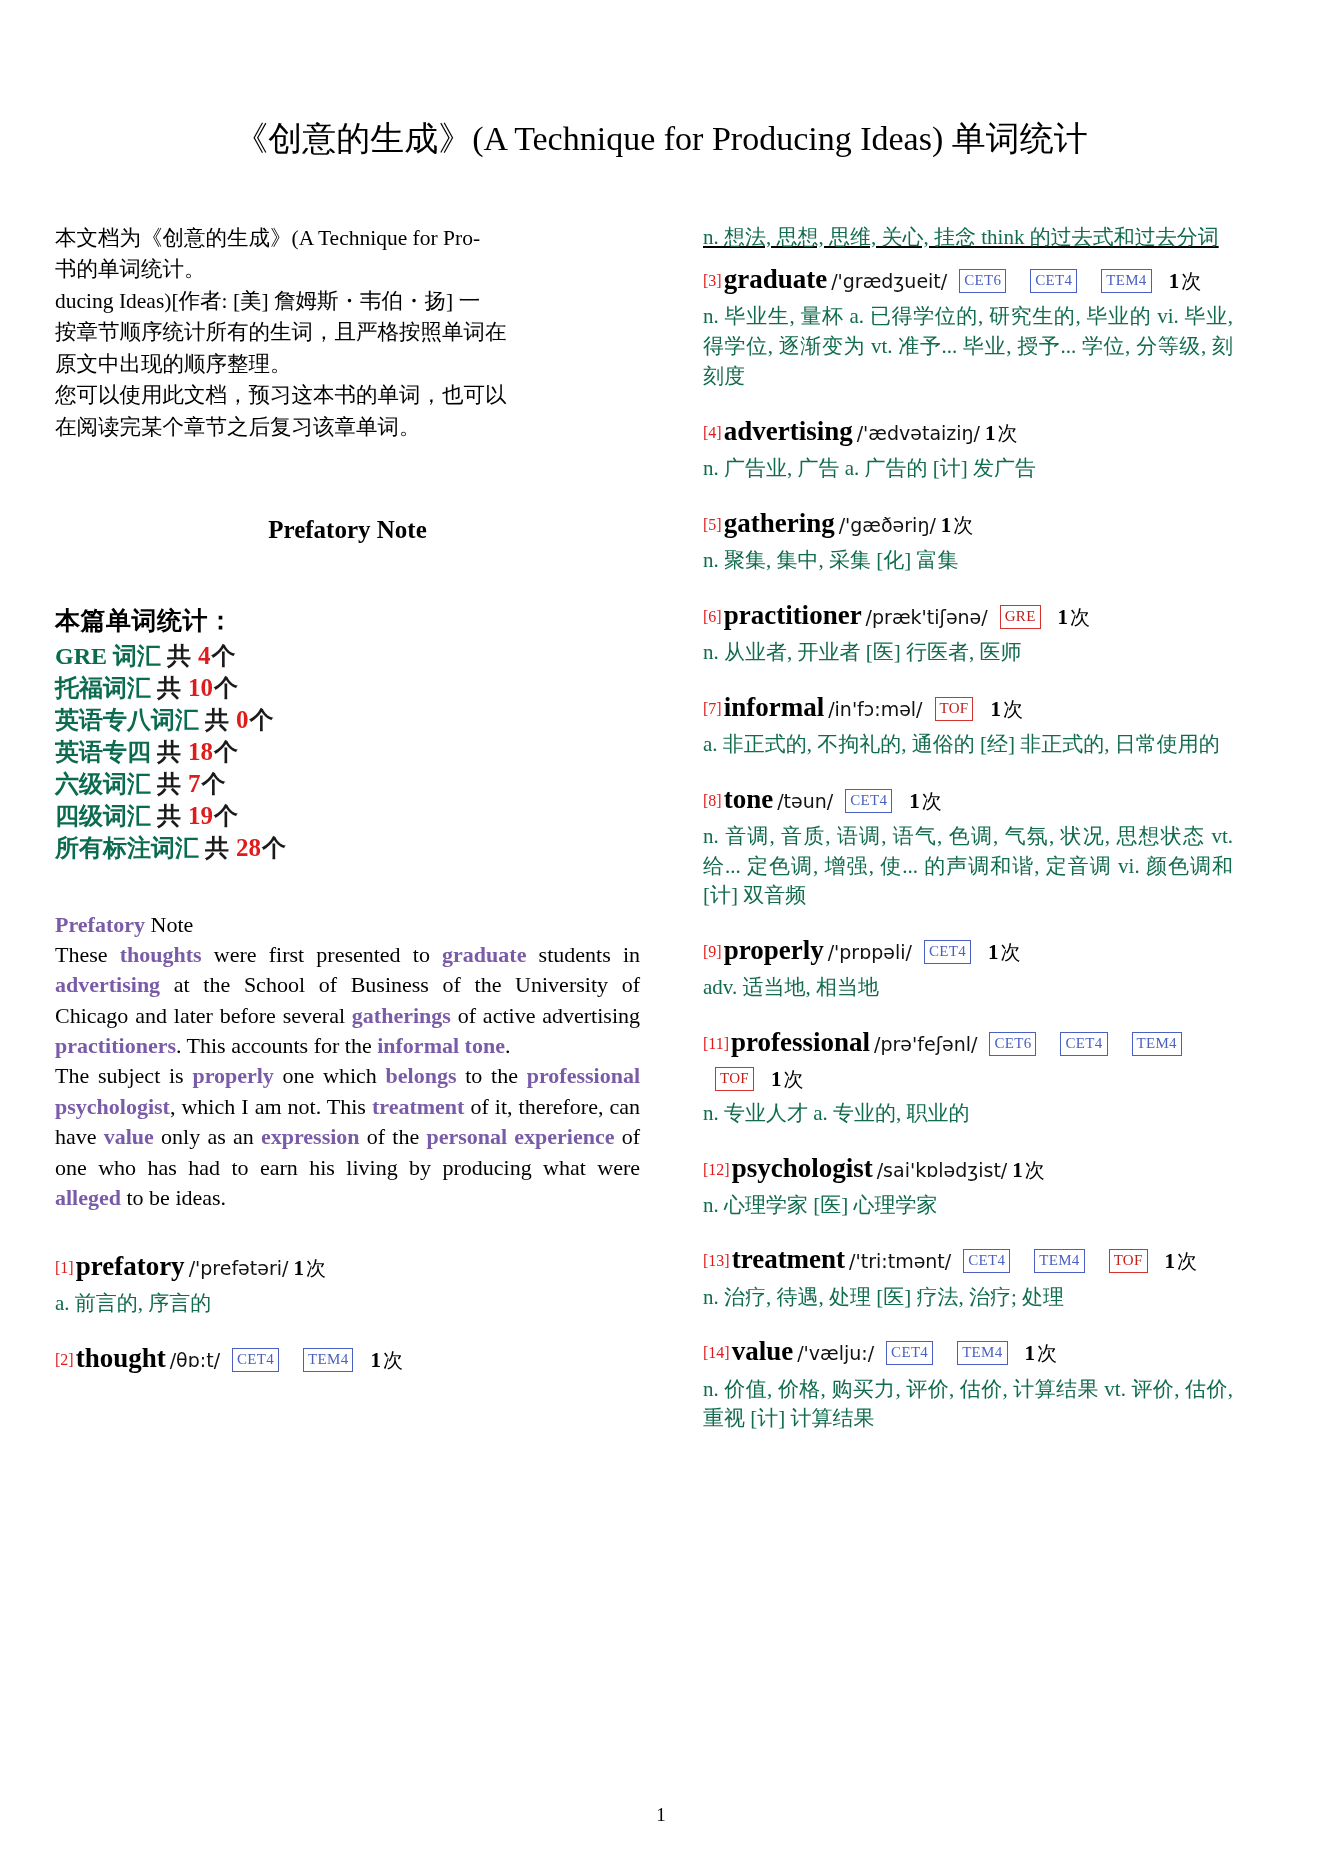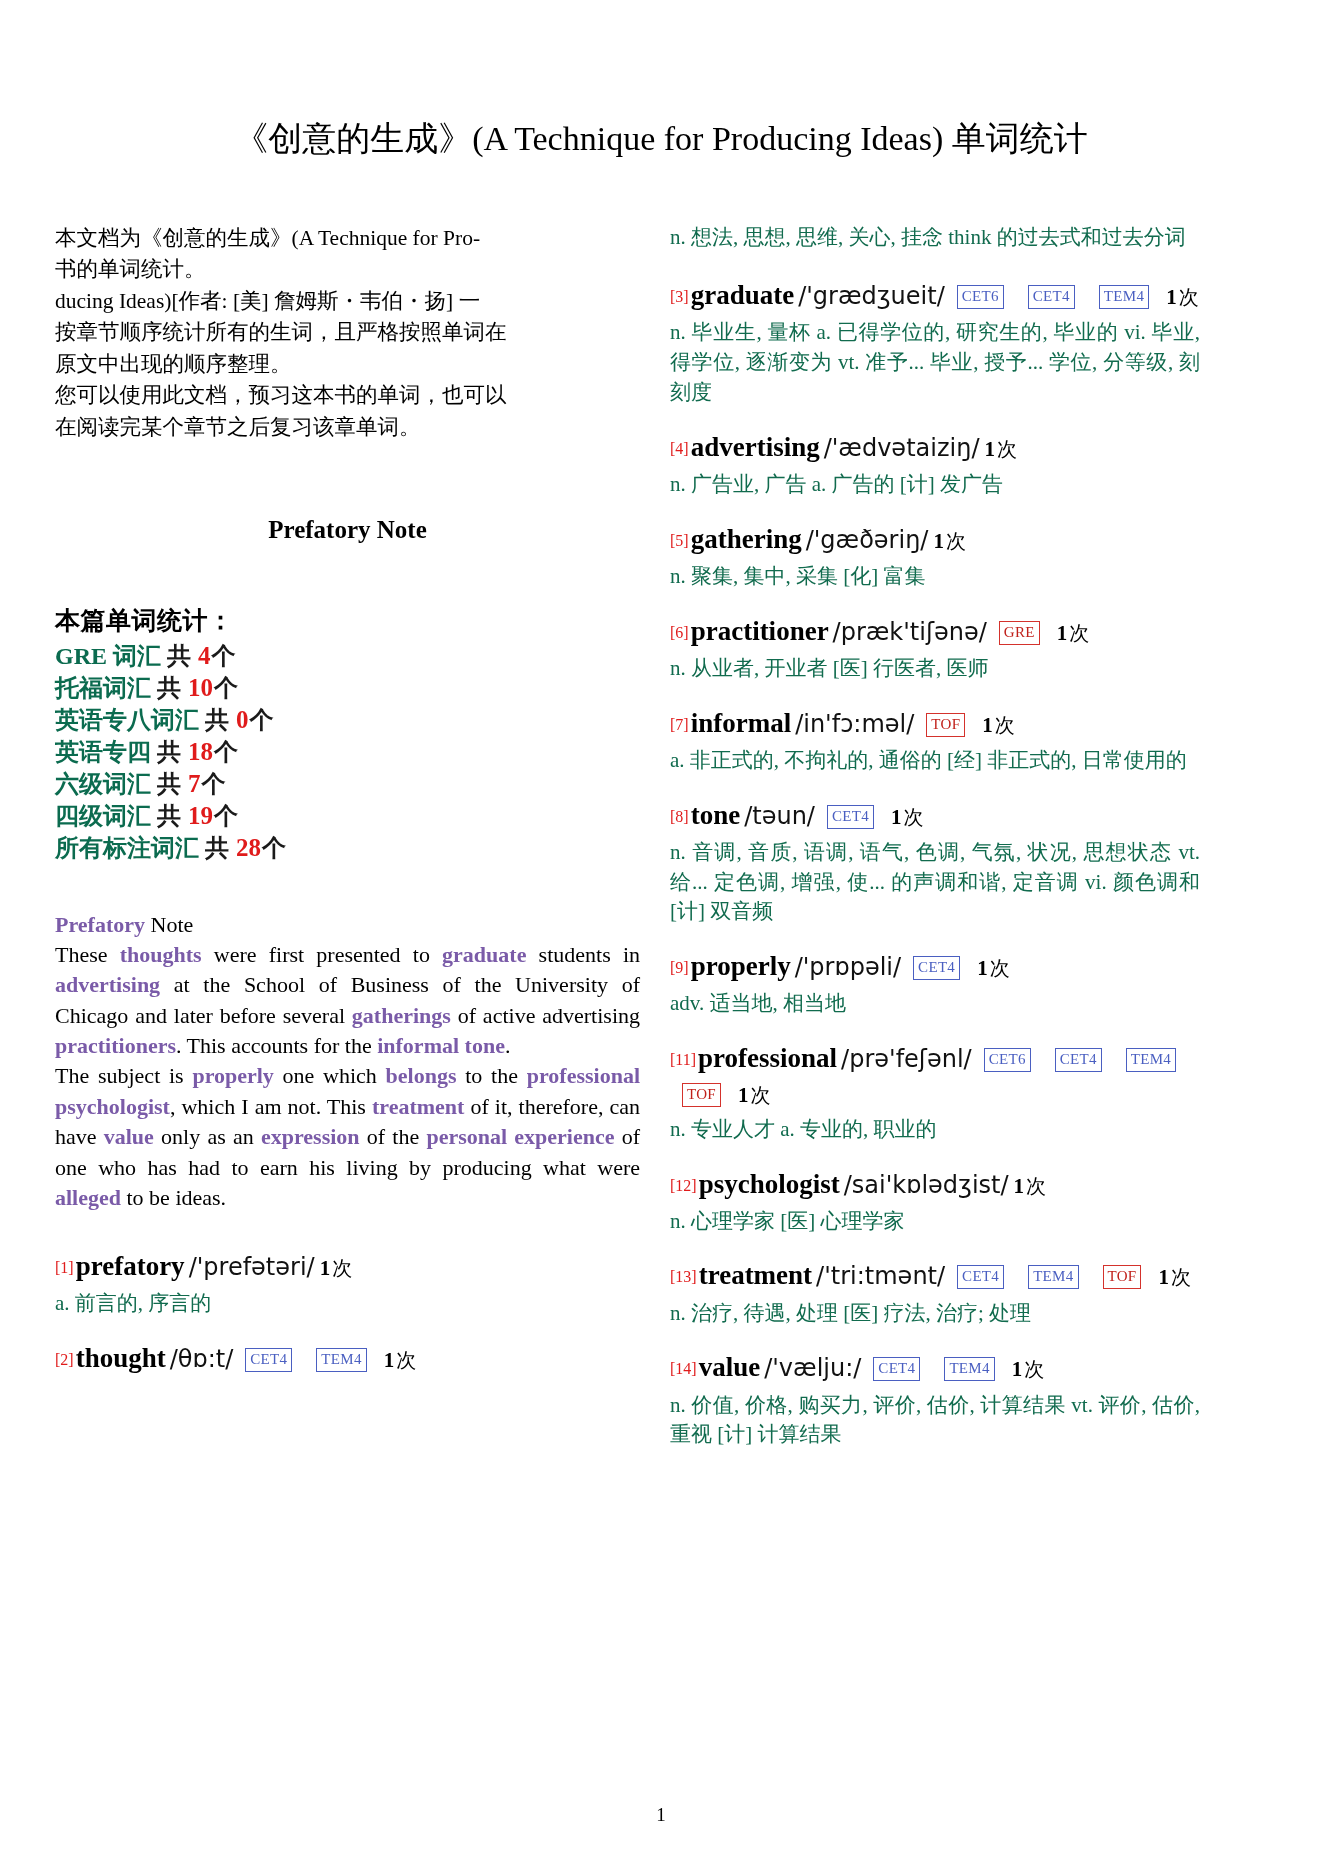--- a/index.html
+++ b/index.html
@@ -34,21 +34,21 @@
     letter-spacing: 0px;
     line-height: 1.25;
   }
 
   
   .columns {
     display: flex;
     padding: 0 65px 0 55px;
     margin-top: 62px;
     box-sizing: border-box;
-    gap: 30px;
+    gap: 63px;
   }
   .col {
     width: 585px;
     flex: 0 0 585px;
   }
   .col-right {
     width: 530px;
     flex: 0 0 530px;
   }
 
@@ -127,21 +127,21 @@
     margin-right: 2px;
   }
   .word {
     font-weight: bold;
     font-size: 27px;
     color: #000000;
     letter-spacing: 0px;
   }
   .ipa {
     font-family: "DejaVu Sans", sans-serif;
-    font-size: 24px;
+    font-size: 19px;
     color: #111111;
     margin-left: 4px;
   }
   .badge {
     display: inline-block;
     font-family: "Liberation Serif", serif;
     font-size: 15px;
     line-height: 1;
     padding: 3px 4px 4px 4px;
     border: 1px solid #4a5fc1;
@@ -172,21 +172,22 @@
   }
   .defn-cont {
     color: #116b4e;
     font-size: 21px;
     line-height: 1.42;
     text-align: justify;
   }
 
   
   .entry-cont {
-    margin-bottom: 24px;
+    margin-bottom: 8px;
+    text-decoration: underline;
   }
 
   
   .page-num {
     position: absolute;
     bottom: 44px;
     left: 0;
     width: 100%;
     text-align: center;
     font-size: 19px;

